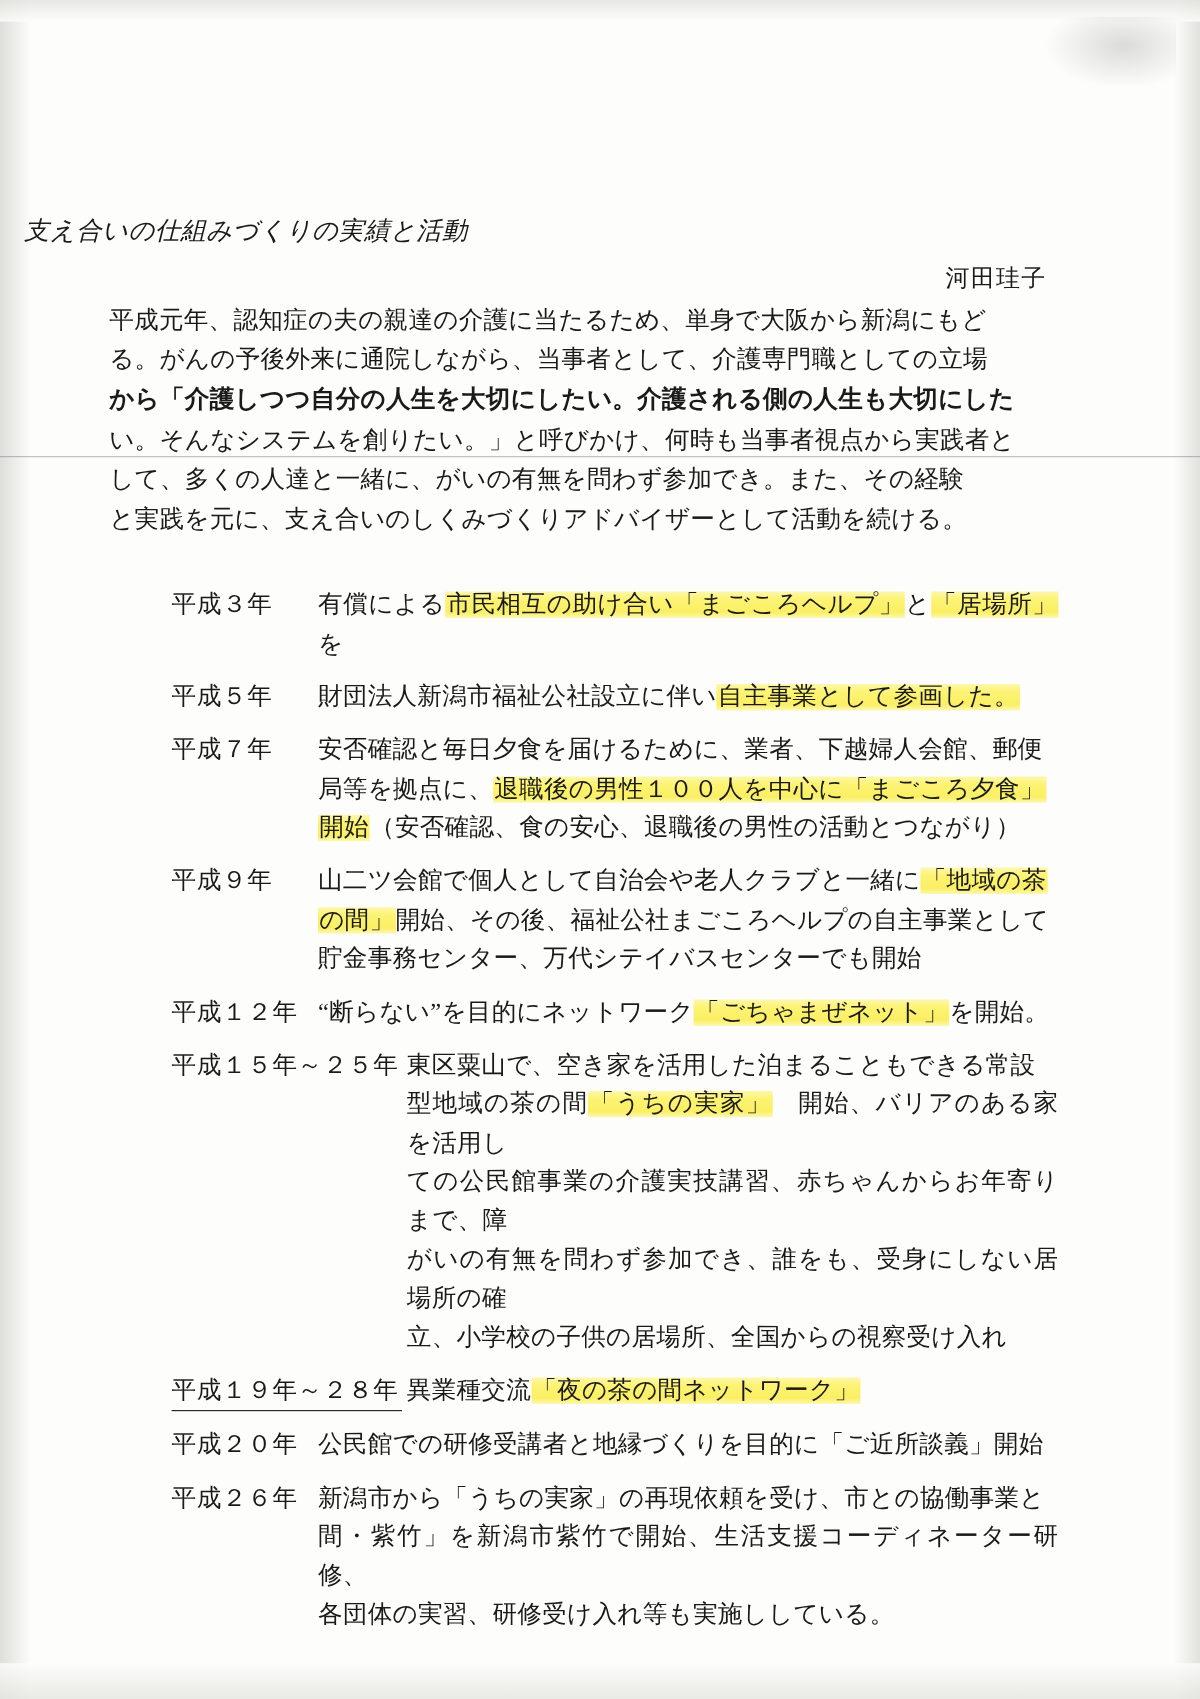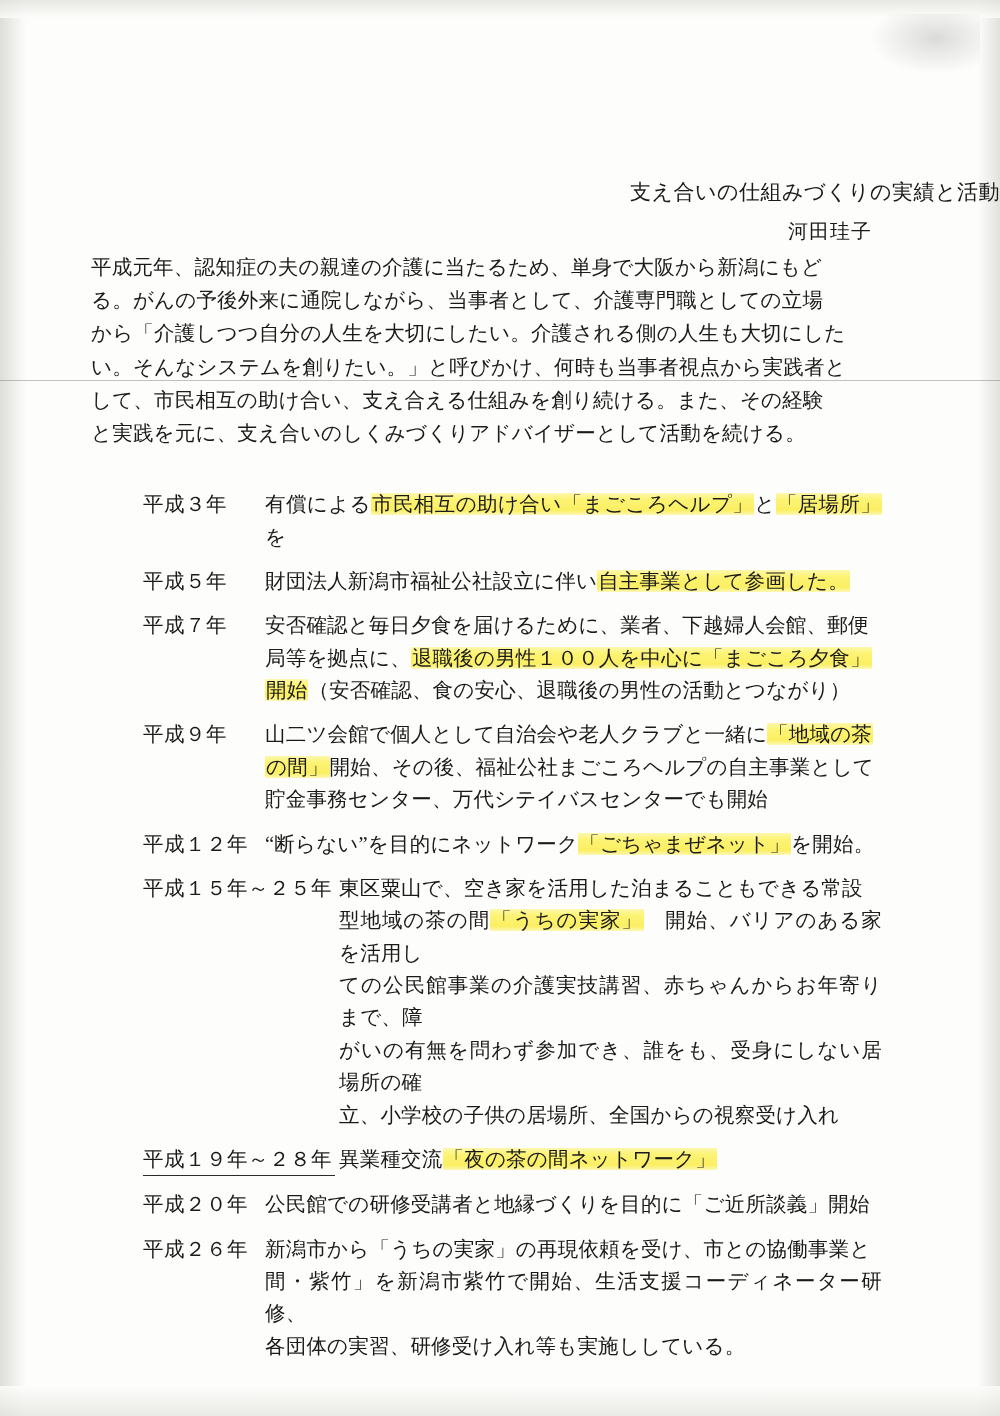--- a/index.html
+++ b/index.html
@@ -68,42 +68,43 @@
   }
 
   .content {
     position: absolute;
     left: 0; top: 0;
     width: 1000px;
     padding: 0;
   }
 
   .doc-title {
-    text-align: right;
+    text-align: left;
     font-size: 21px;
     letter-spacing: .5px;
     margin: 178px 0 0 0;
     padding-left: 20px;
+    font-style: italic;
   }
   .byline {
     text-align: right;
     font-size: 20px;
     margin: 12px 128px 0 0;
     letter-spacing: 1px;
   }
 
   .intro {
     margin: 6px 120px 0 91px;
     font-size: 20.5px;
     line-height: 1.62;
     text-align: justify;
     letter-spacing: .2px;
   }
   .intro .quoted-bold {
-    font-weight: 400;
+    font-weight: 700;
   }
 
   .entries {
     margin: 38px 0 0 0;
     font-size: 20.5px;
     line-height: 1.58;
   }
   .entry {
     display: flex;
     align-items: flex-start;
@@ -157,21 +158,21 @@
   <div class="content">
 
     <div class="doc-title">支え合いの仕組みづくりの実績と活動</div>
     <div class="byline">河田珪子</div>
 
     <div class="intro">
       <div>平成元年、認知症の夫の親達の介護に当たるため、単身で大阪から新潟にもど</div>
       <div>る。がんの予後外来に通院しながら、当事者として、介護専門職としての立場</div>
       <div class="quoted-bold">から「介護しつつ自分の人生を大切にしたい。介護される側の人生も大切にした</div>
       <div>い。そんなシステムを創りたい。」と呼びかけ、何時も当事者視点から実践者と</div>
-      <div>して、市民相互の助け合い、支え合える仕組みを創り続ける。また、その経験</div>
+      <div>して、多くの人達と一緒に、がいの有無を問わず参加でき。また、その経験</div>
       <div>と実践を元に、支え合いのしくみづくりアドバイザーとして活動を続ける。</div>
     </div>
 
     <div class="entries">
 
       <div class="entry narrow-year">
         <div class="year">平成３年</div>
         <div class="body">
           <div>有償による<mark class="hl">市民相互の助け合い「まごころヘルプ」</mark>と<mark class="hl">「居場所」</mark>を</div>
         </div>

